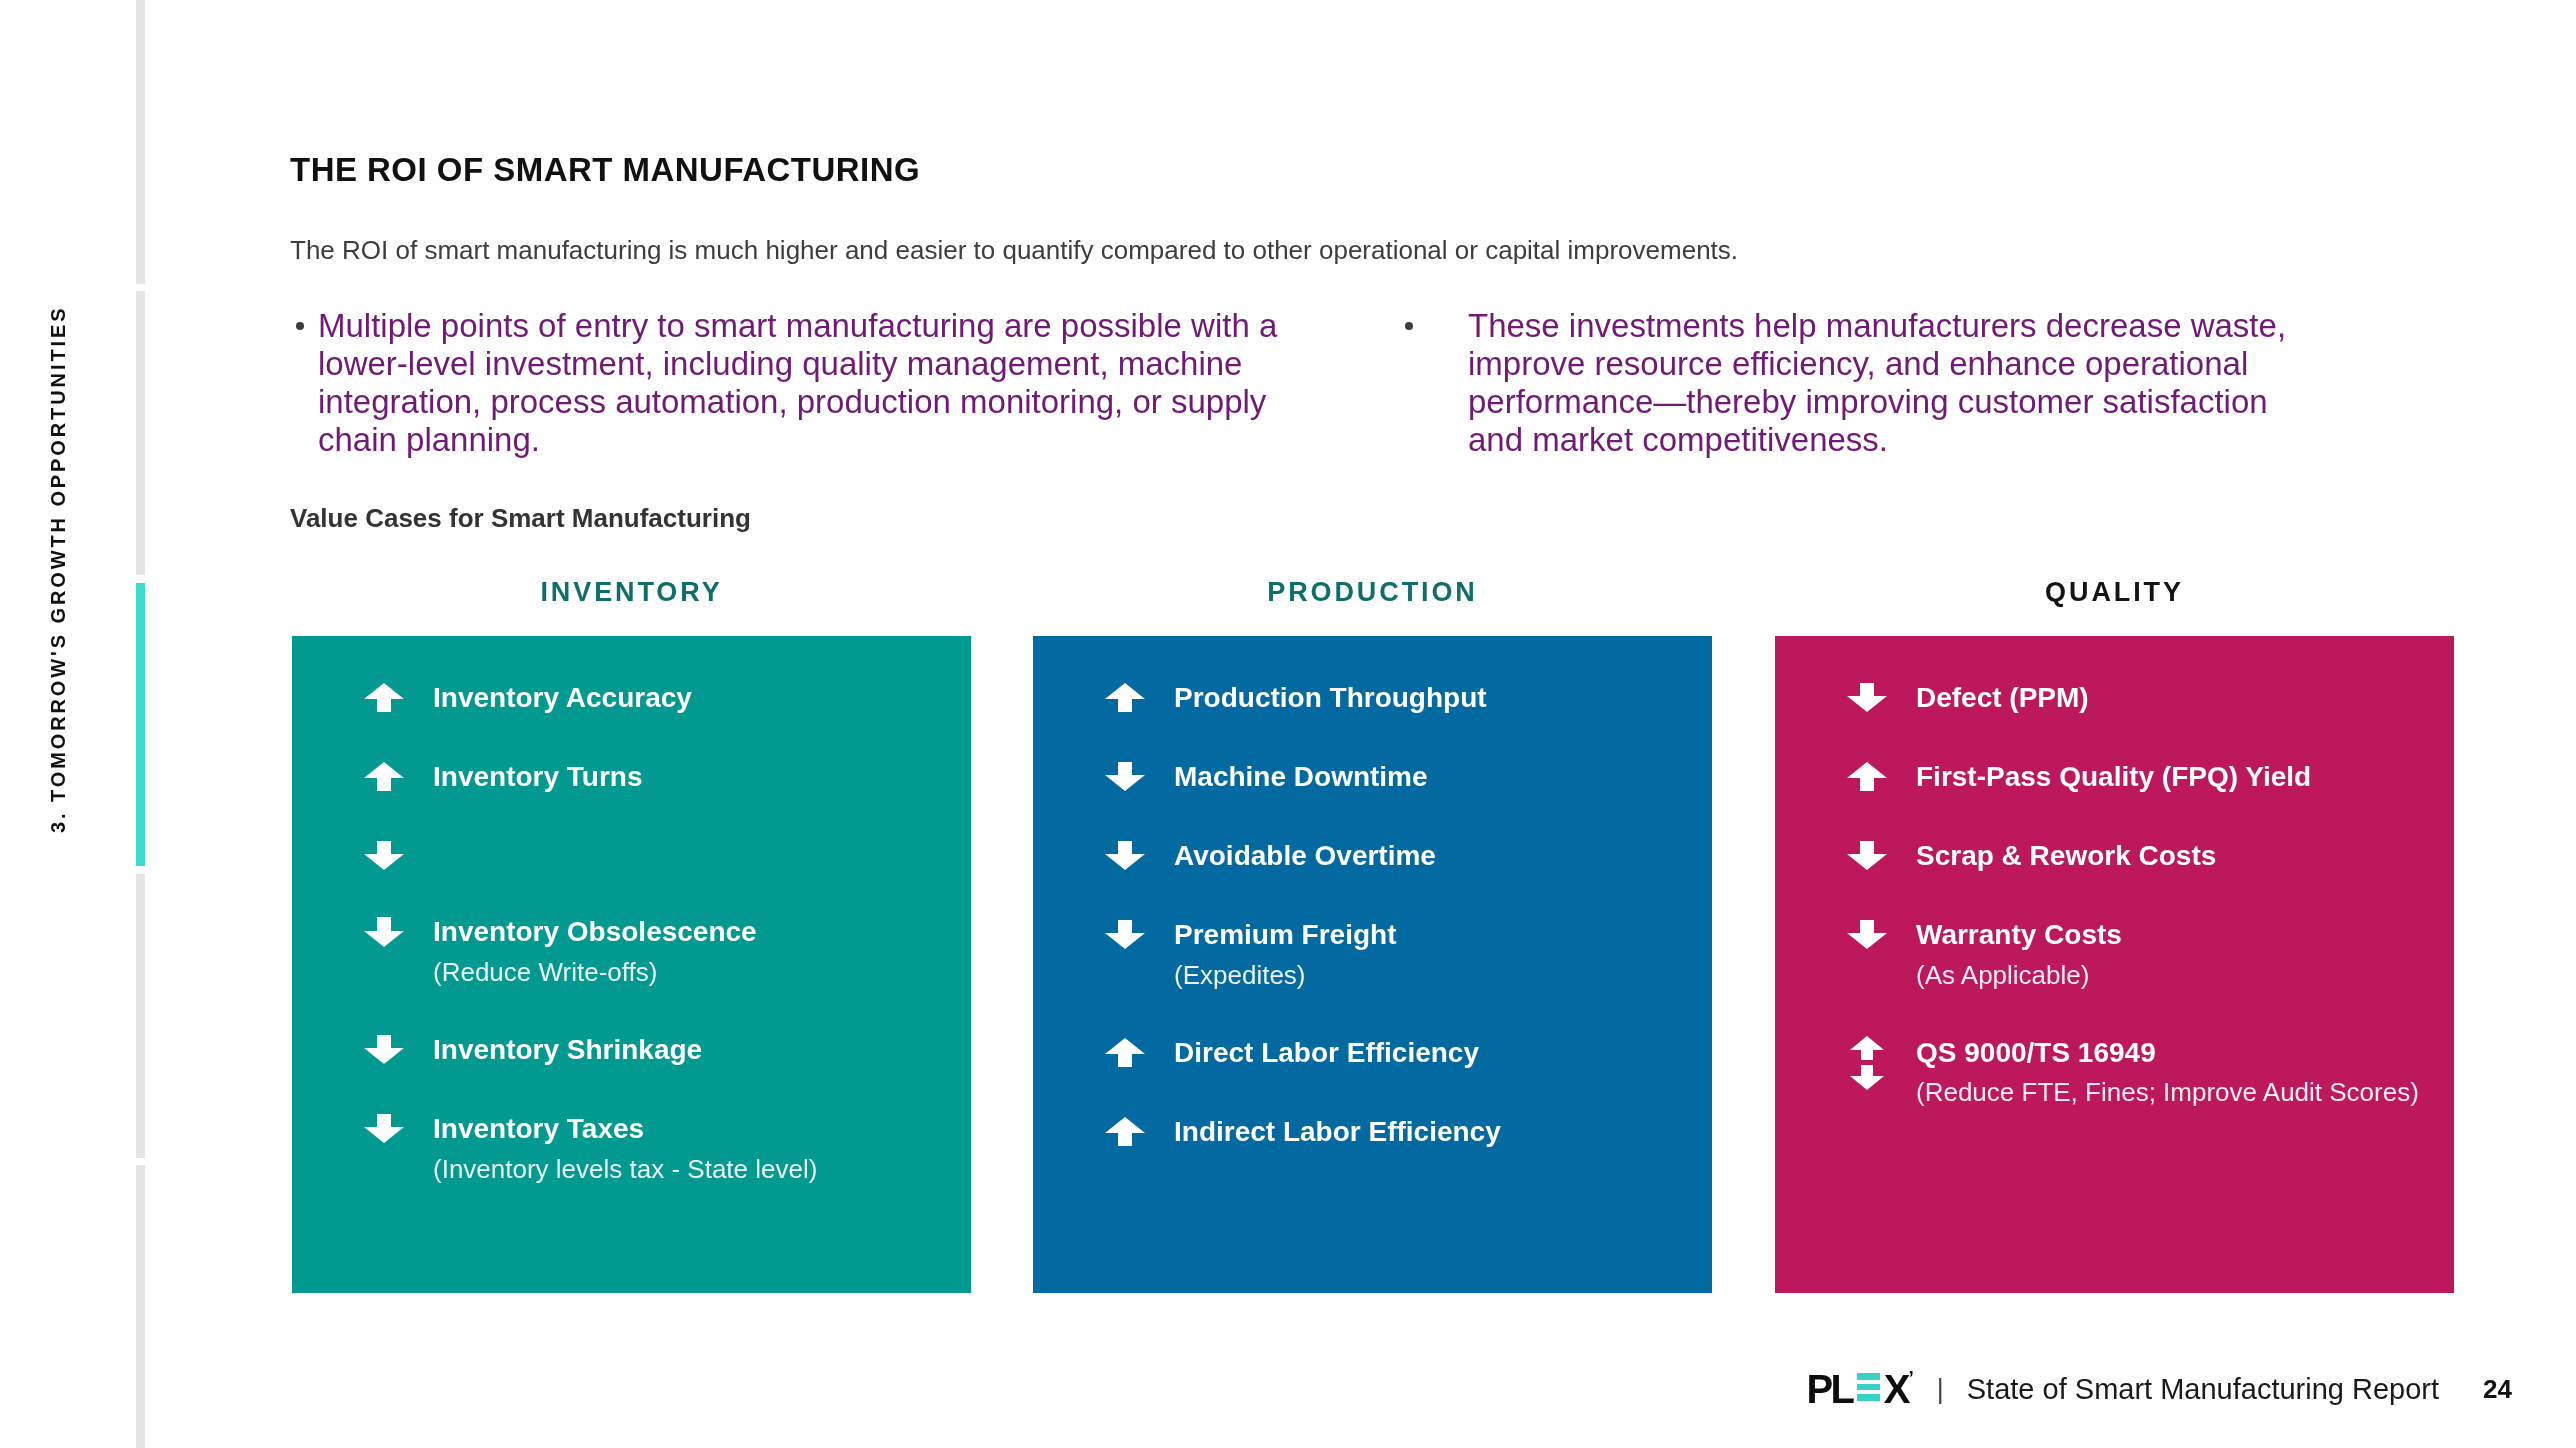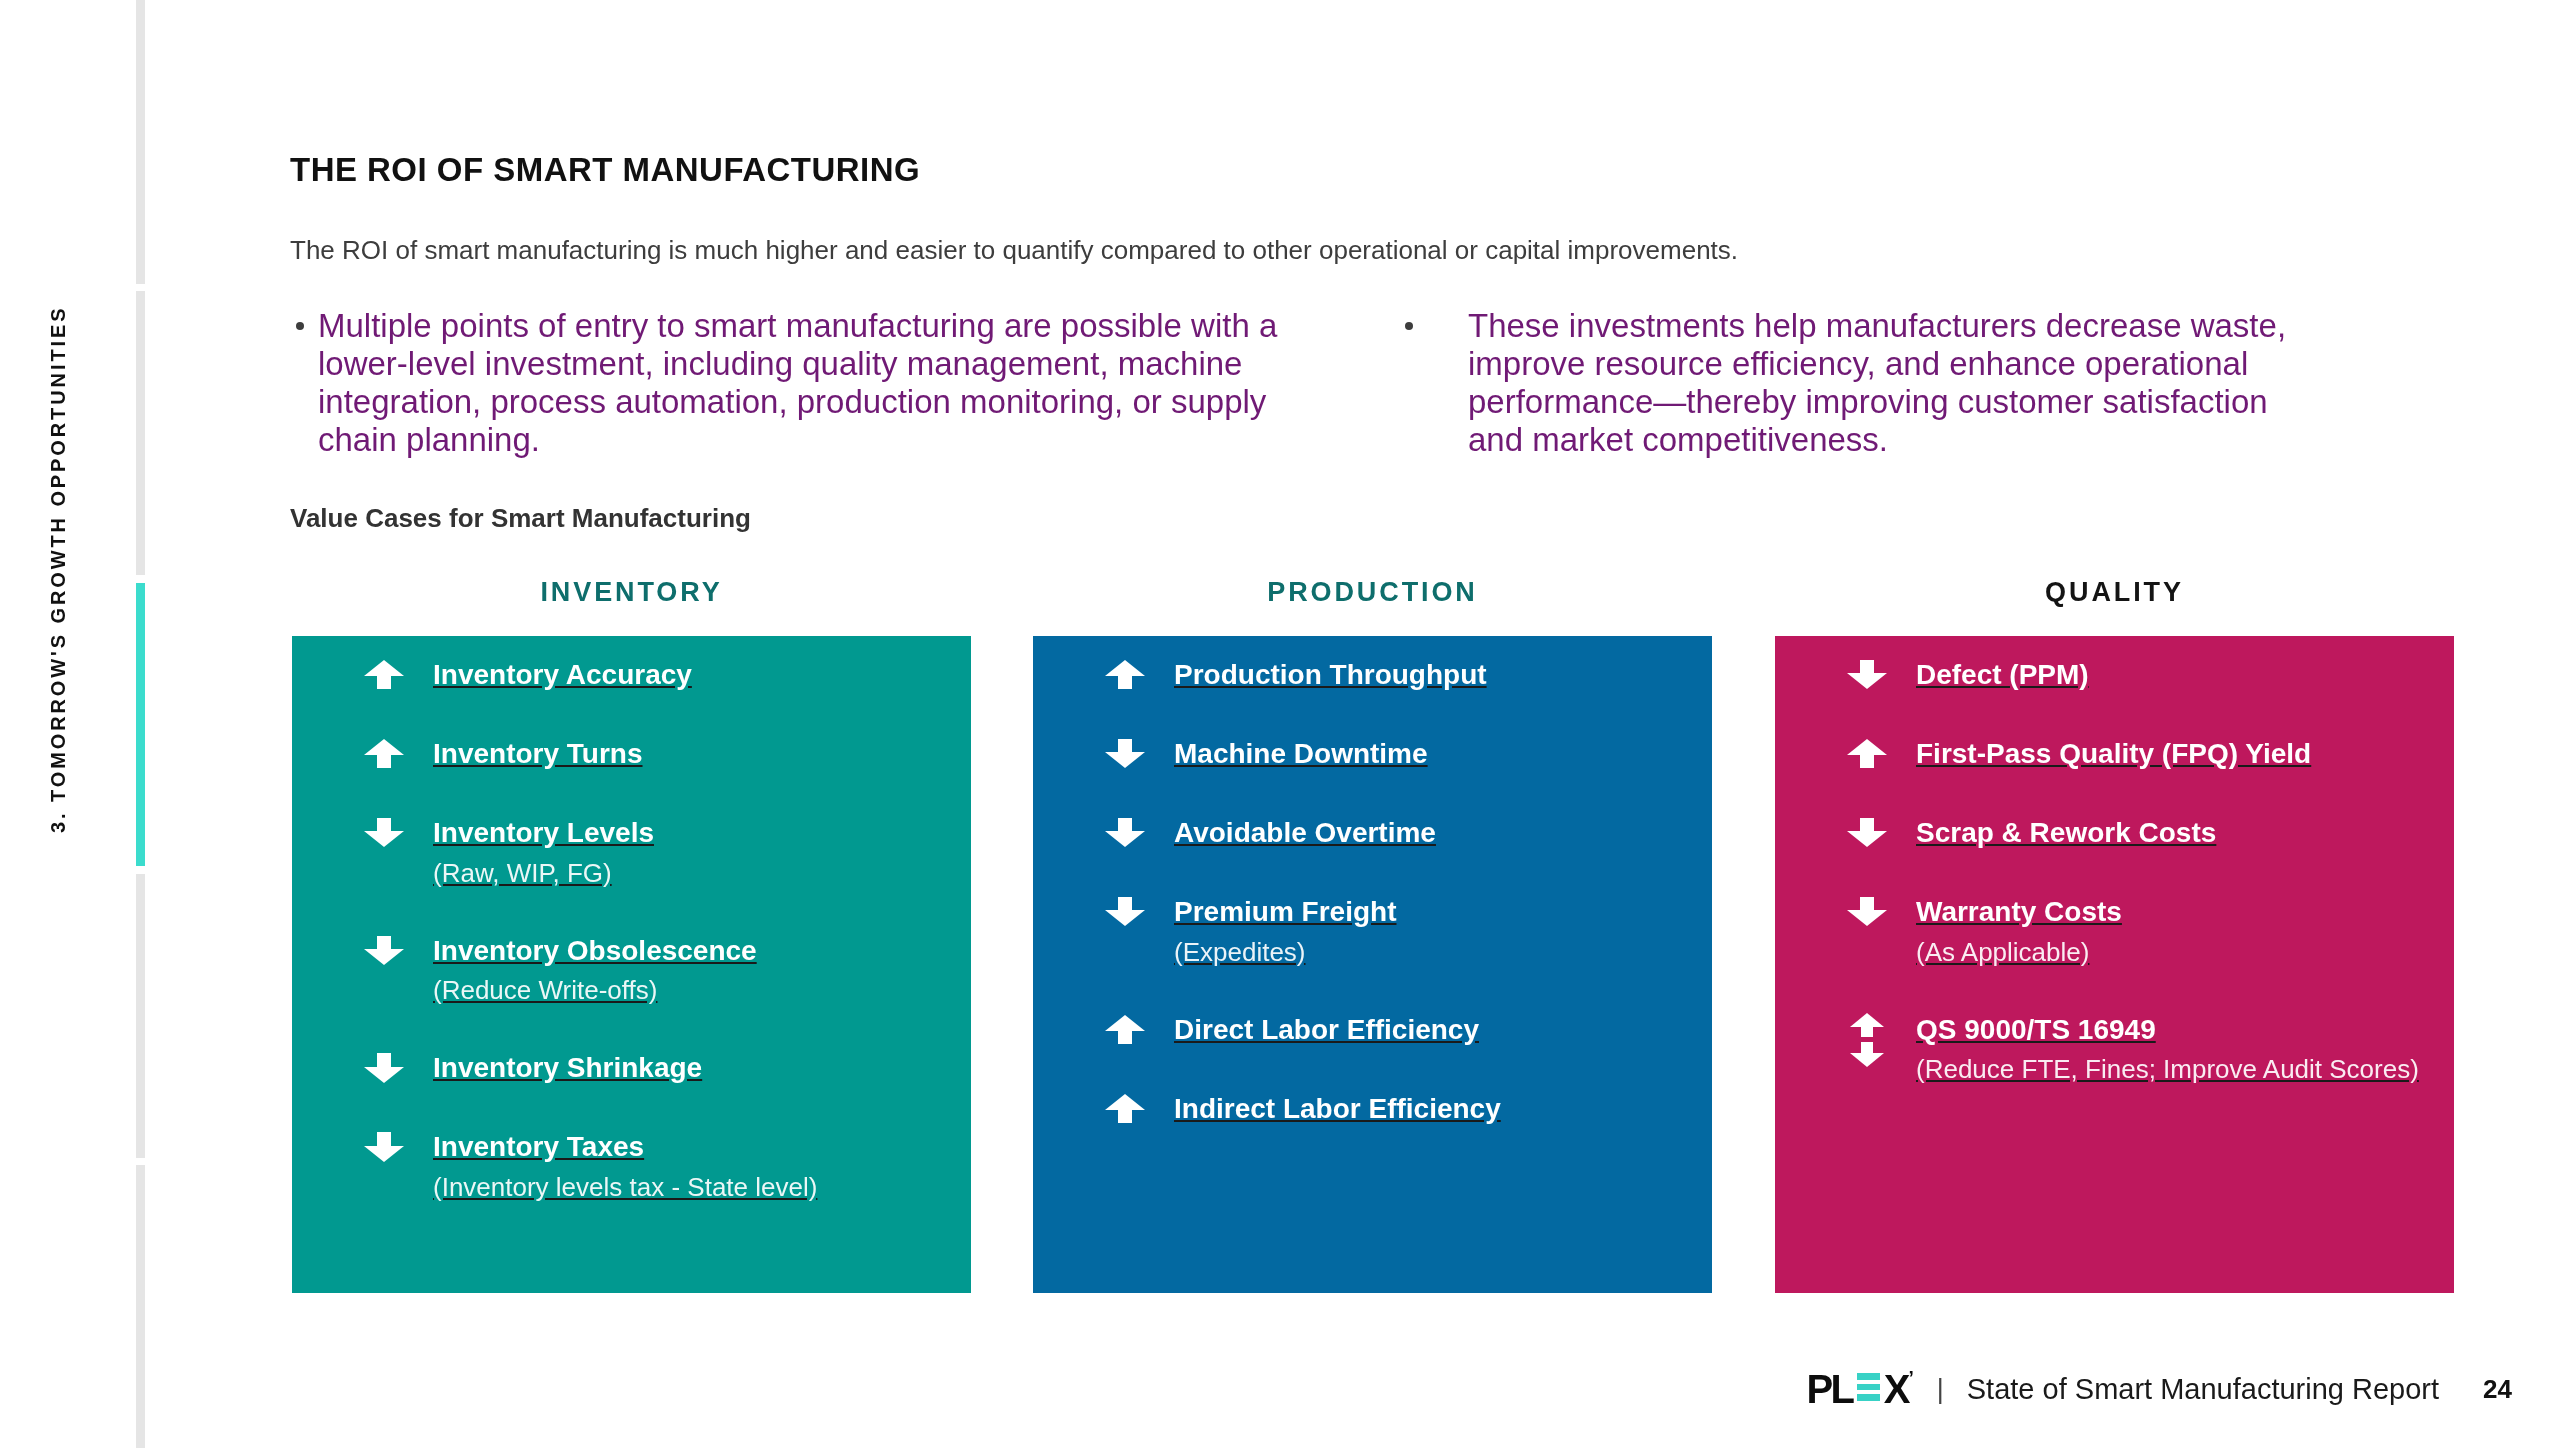--- a/index.html
+++ b/index.html
@@ -52,21 +52,21 @@
     position:absolute;top:577px;margin:0;width:679px;text-align:center;
     font-size:27px;font-weight:800;letter-spacing:2.9px;
   }
   .col-header.h1{left:292px;color:#0e6e6c;}
   .col-header.h2{left:1033px;color:#0e6e6c;}
   .col-header.h3{left:1775px;color:#141414;}
 
   
   .card{
     position:absolute;top:636px;width:679px;height:657px;
-    box-sizing:border-box;padding:22px 27px 0 70px;text-decoration:underline;
+    box-sizing:border-box;padding:45px 27px 0 70px;
   }
   .card.c1{left:292px;background:#019990;}
   .card.c2{left:1033px;background:#0369a1;}
   .card.c3{left:1775px;background:#be185d;}
 
   .item{display:flex;align-items:flex-start;margin-bottom:45px;}
   .item-text{margin-left:27px;}
   .ilabel{font-size:28px;font-weight:700;color:#ffffff;line-height:34px;}
   .isub{font-size:26px;font-weight:400;color:rgba(255,255,255,.92);line-height:31px;margin-top:7.7px;}
 
@@ -146,24 +146,20 @@
         </span>
       <div class="item-text">
           <div class="ilabel">Inventory Turns</div>
         </div>
     </div>
     <div class="item">
       <span class="arrow down">
           <i class="stem"></i>
           <i class="head"></i>
         </span>
-      <div class="item-text">
-        <div class="ilabel">Inventory Levels</div>
-        <div class="isub">(Raw, WIP, FG)</div>
-      </div>
     </div>
     <div class="item">
       <span class="arrow down">
           <i class="stem"></i>
           <i class="head"></i>
         </span>
       <div class="item-text">
         <div class="ilabel">Inventory Obsolescence</div>
         <div class="isub">(Reduce Write-offs)</div>
       </div>

